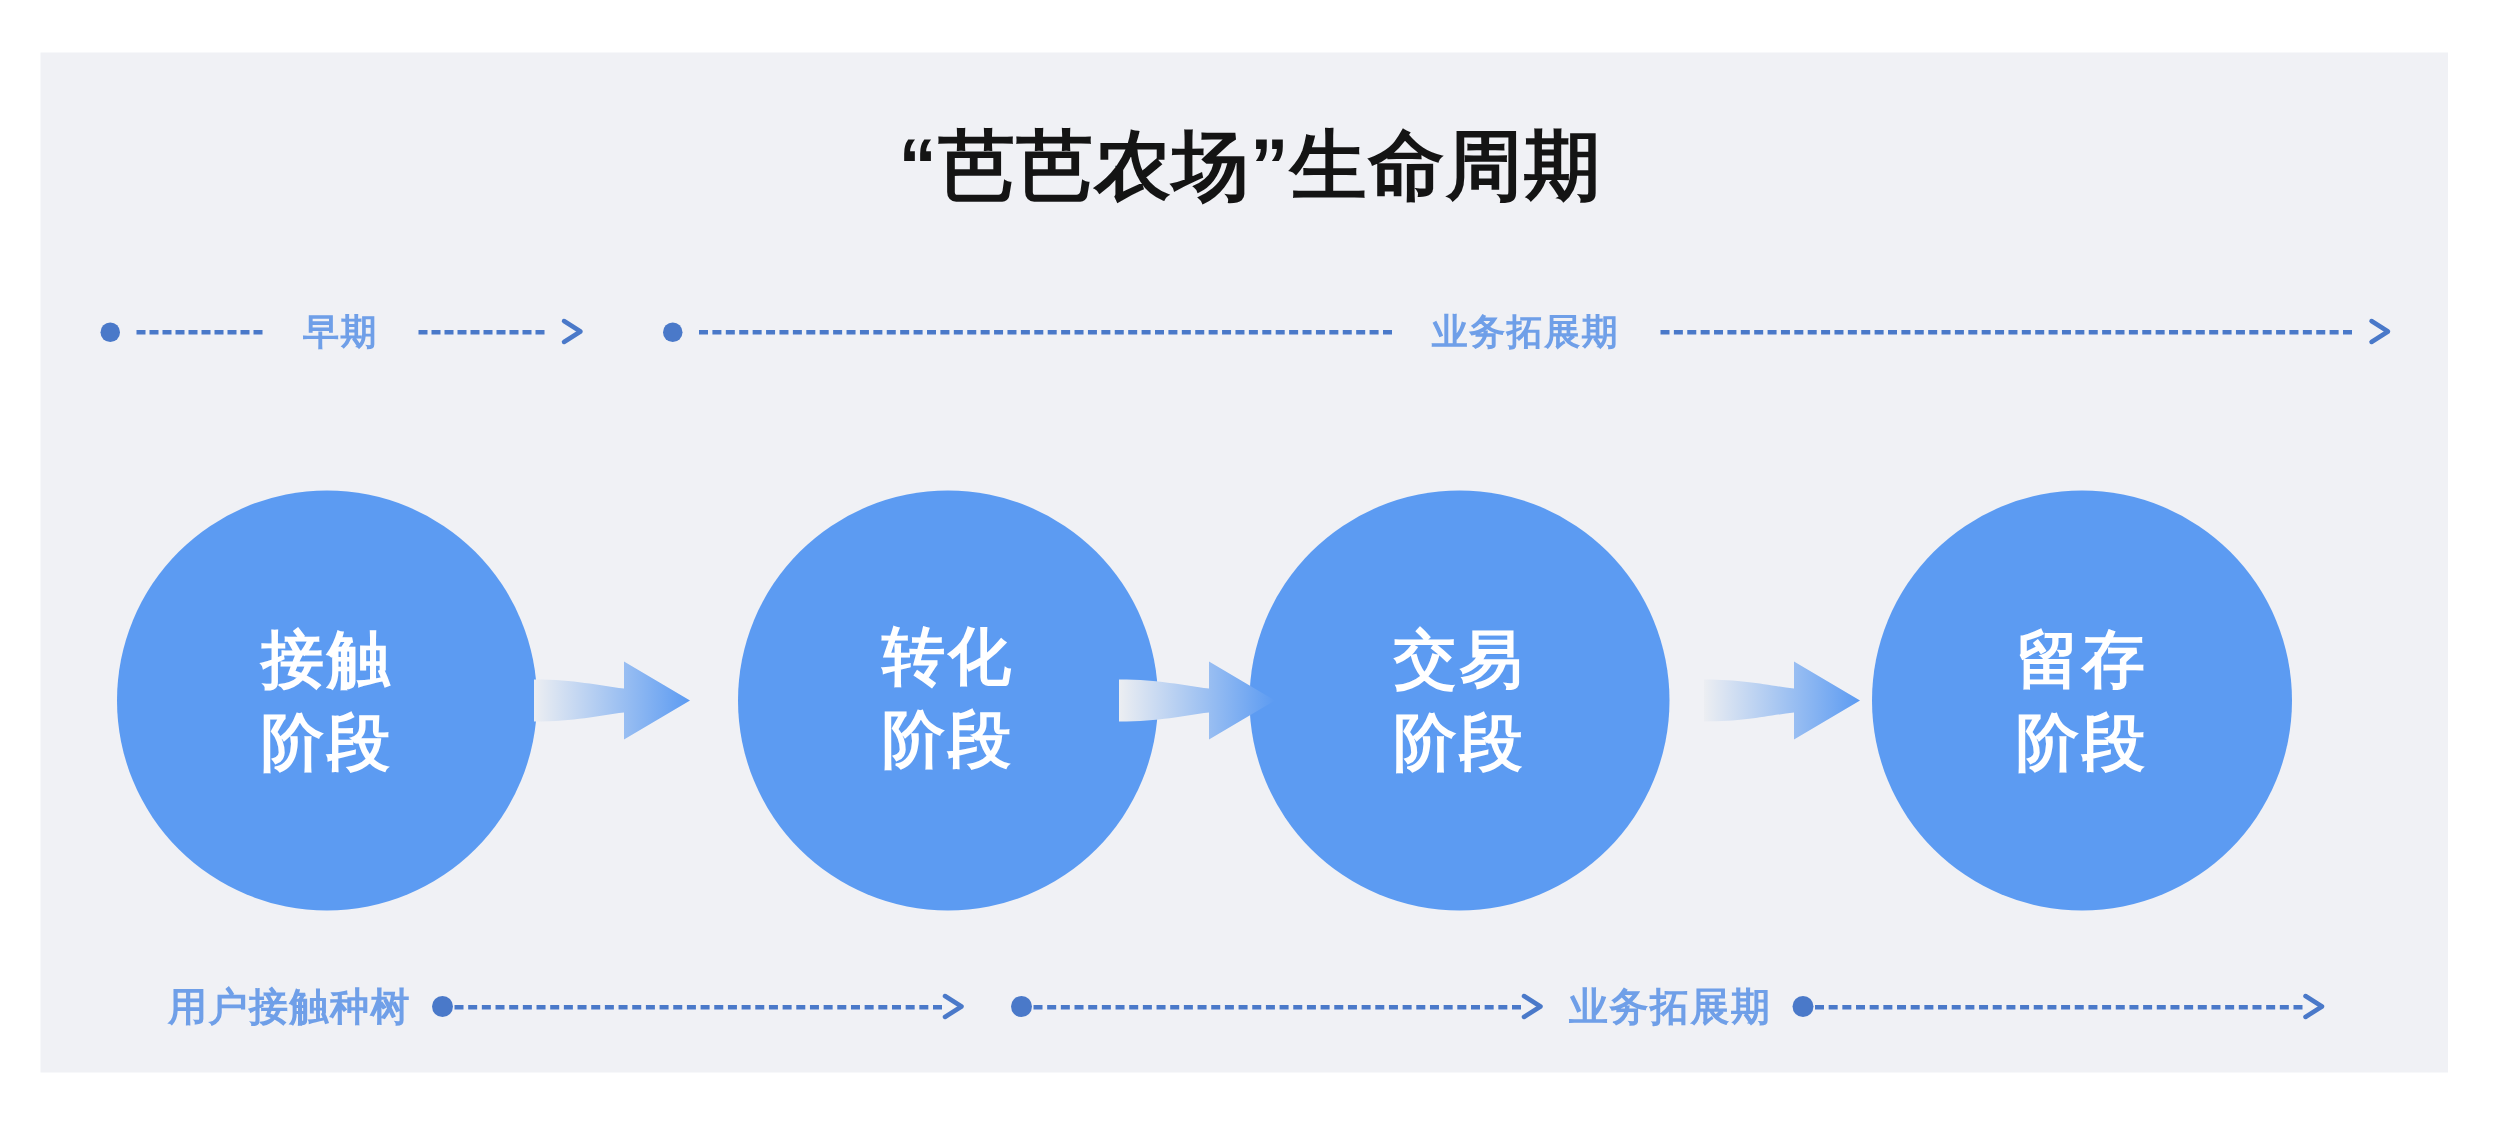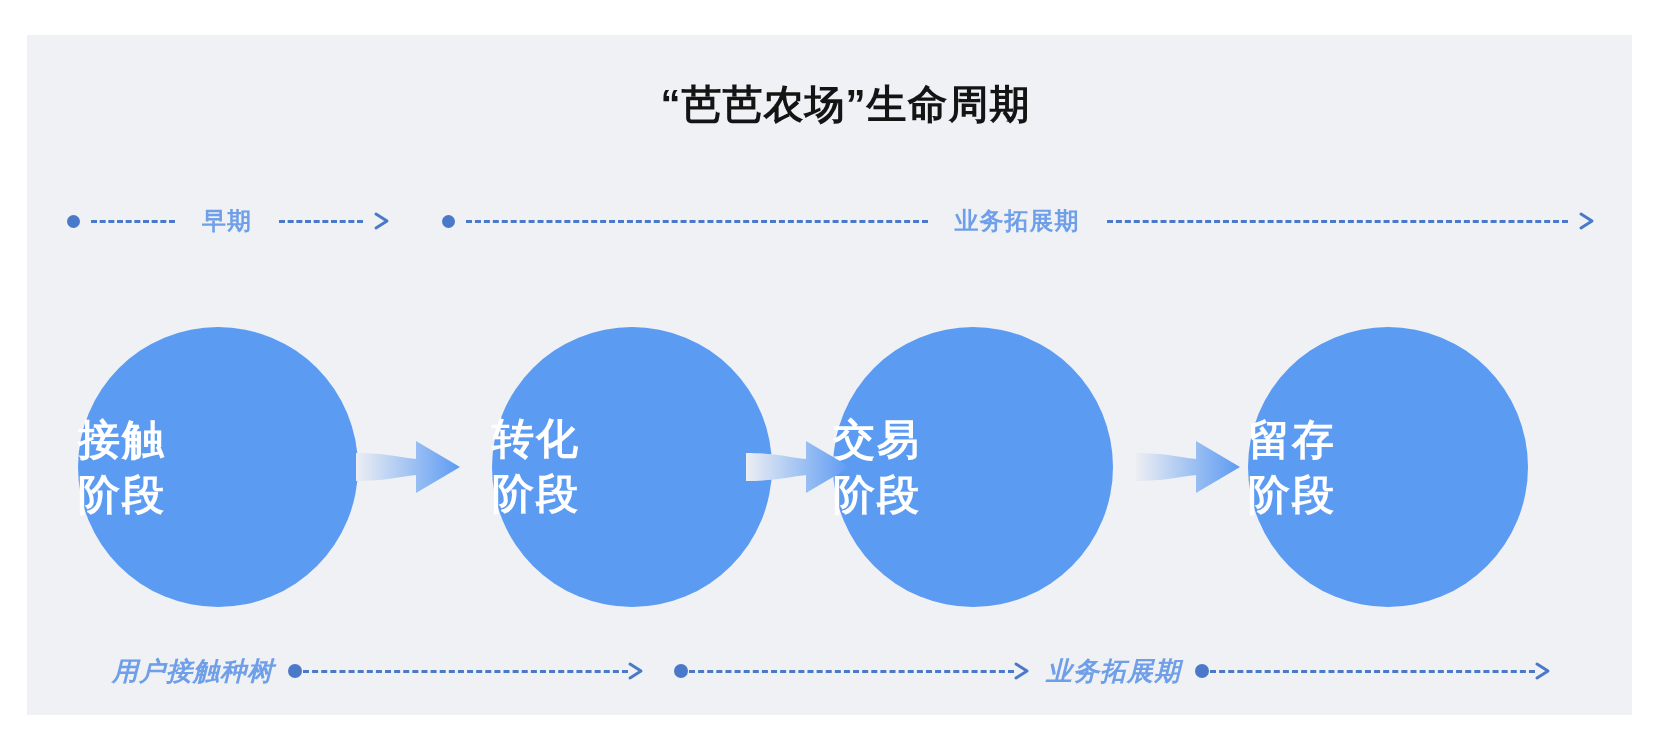--- a/index.html
+++ b/index.html
@@ -27,25 +27,25 @@
     left: 27px;
     top: 35px;
     width: 1605px;
     height: 680px;
     background: #f0f1f5;
   }
 
   
   #title {
     position: absolute;
-    left: 16px;
+    left: 4px;
     top: 42px;
     width: 1605px;
     text-align: center;
-    font-size: 40px;
+    font-size: 51px;
     font-weight: bold;
     color: #141414;
     letter-spacing: 1px;
     white-space: nowrap;
   }
 
   
   .phase-row {
     position: absolute;
     top: 158px;
@@ -92,21 +92,21 @@
 
   
   .stage-circle {
     position: absolute;
     width: 280px;
     height: 280px;
     border-radius: 50%;
     background: #5c9bf2;
     display: flex;
     flex-direction: column;
-    align-items: flex-start;
+    align-items: center;
     justify-content: center;
     color: #ffffff;
     font-size: 42px;
     font-weight: bold;
     line-height: 1.32;
     letter-spacing: 2px;
     top: 292px;
   }
   .stage-circle .ln { display: block; }
 
@@ -122,21 +122,20 @@
   
   #steps {
     position: absolute;
     left: 85px;
     top: 608px;
     width: 1455px;
     height: 56px;
     display: flex;
     align-items: center;
     justify-content: flex-start;
-    font-style: italic;
   }
   .step-label {
     flex: 0 0 auto;
     font-size: 26px;
     font-weight: bold;
     color: #6f9fe8;
     white-space: nowrap;
     letter-spacing: 1px;
   }
   .step-connector {

